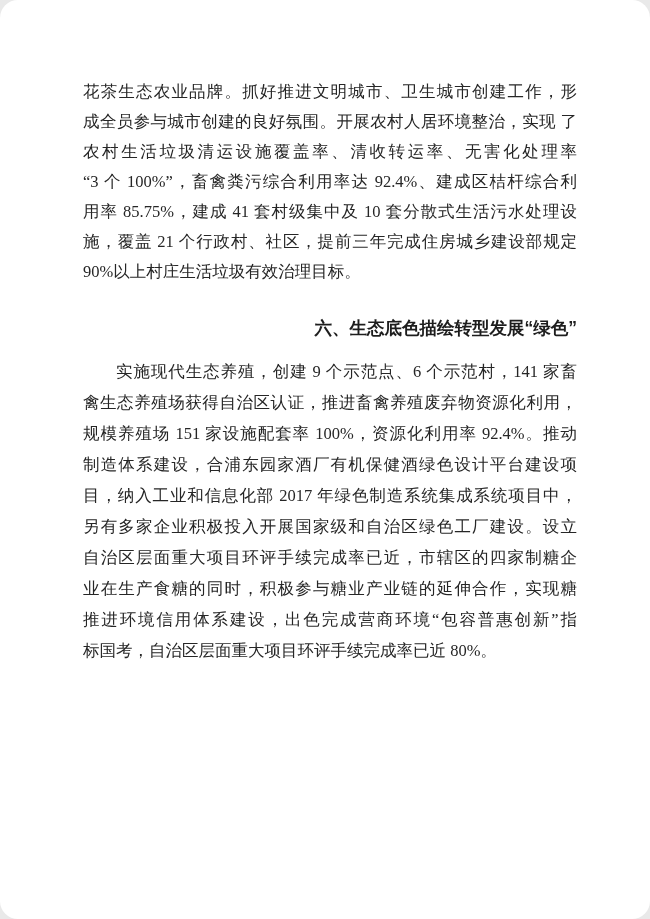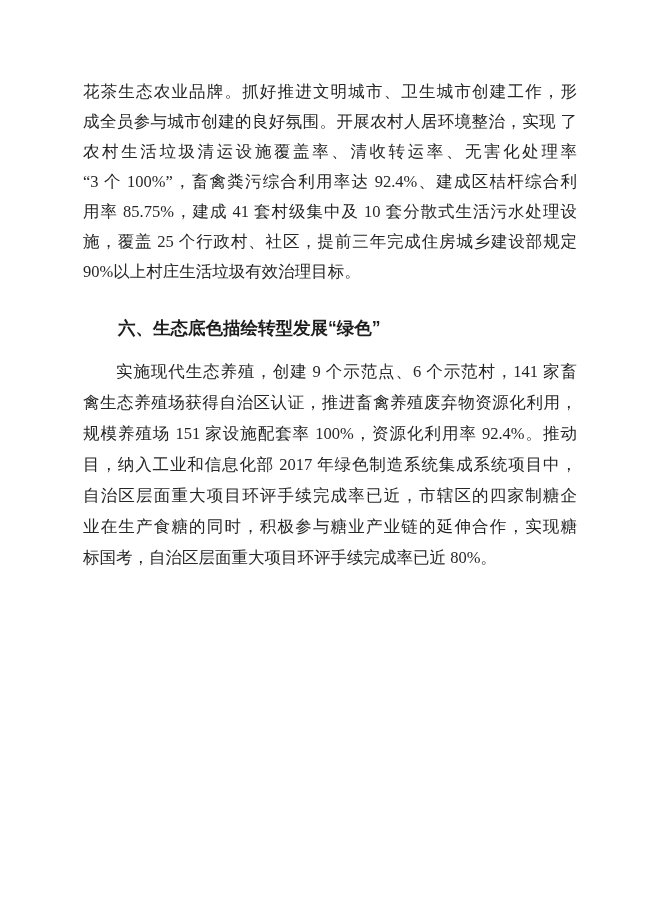--- a/index.html
+++ b/index.html
@@ -11,20 +11,21 @@
     height: 919px;
     background: #e9e9e9;
     font-family: "Liberation Serif", "DejaVu Serif", serif;
   }
   .page {
     position: relative;
     width: 650px;
     height: 919px;
     background: #ffffff;
     overflow: hidden;
+    border-radius: 18px;
   }
   .content {
     position: absolute;
     left: 83px;
     top: 77px;
     width: 494px;
     color: #262626;
   }
   .para {
     margin: 0;
@@ -48,45 +49,48 @@
     text-indent: 2em;
   }
   .heading {
     margin: 26px 0 13px 0;
     font-family: "Liberation Sans", "DejaVu Sans", sans-serif;
     font-weight: 700;
     font-size: 17.5px;
     line-height: 30px;
     color: #1d1d1d;
     text-indent: 2em;
-    text-align: left;
+    text-align: right;
   }
 </style>
 </head>
 <body>
 
 <div class="page">
   <div class="content">
 
     <div class="para p1">
       <div class="line">花茶生态农业品牌。抓好推进文明城市、卫生城市创建工作，形</div>
       <div class="line">成全员参与城市创建的良好氛围。开展农村人居环境整治，实现 了</div>
       <div class="line">农村生活垃圾清运设施覆盖率、清收转运率、无害化处理率</div>
       <div class="line">“3 个 100%”，畜禽粪污综合利用率达 92.4%、建成区桔杆综合利</div>
       <div class="line">用率 85.75%，建成 41 套村级集中及 10 套分散式生活污水处理设</div>
-      <div class="line">施，覆盖 25 个行政村、社区，提前三年完成住房城乡建设部规定</div>
+      <div class="line">施，覆盖 21 个行政村、社区，提前三年完成住房城乡建设部规定</div>
       <div class="line last">90%以上村庄生活垃圾有效治理目标。</div>
     </div>
 
     <h2 class="heading">六、生态底色描绘转型发展“绿色”</h2>
 
     <div class="para p2">
       <div class="line indent">实施现代生态养殖，创建 9 个示范点、6 个示范村，141 家畜</div>
       <div class="line">禽生态养殖场获得自治区认证，推进畜禽养殖废弃物资源化利用，</div>
       <div class="line">规模养殖场 151 家设施配套率 100%，资源化利用率 92.4%。推动</div>
+      <div class="line">制造体系建设，合浦东园家酒厂有机保健酒绿色设计平台建设项</div>
       <div class="line">目，纳入工业和信息化部 2017 年绿色制造系统集成系统项目中，</div>
+      <div class="line">另有多家企业积极投入开展国家级和自治区绿色工厂建设。设立</div>
       <div class="line">自治区层面重大项目环评手续完成率已近，市辖区的四家制糖企</div>
       <div class="line">业在生产食糖的同时，积极参与糖业产业链的延伸合作，实现糖</div>
+      <div class="line">推进环境信用体系建设，出色完成营商环境“包容普惠创新”指</div>
       <div class="line last">标国考，自治区层面重大项目环评手续完成率已近 80%。</div>
     </div>
 
   </div>
 </div>
 
 </body></html>

